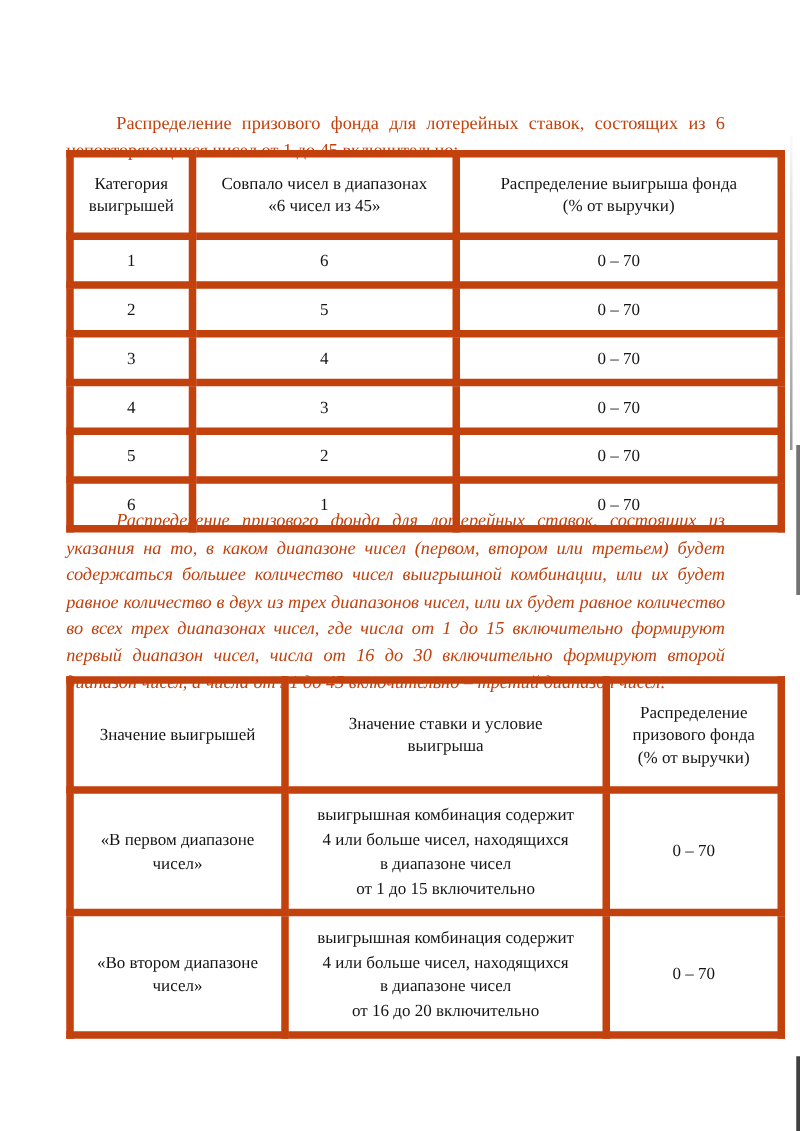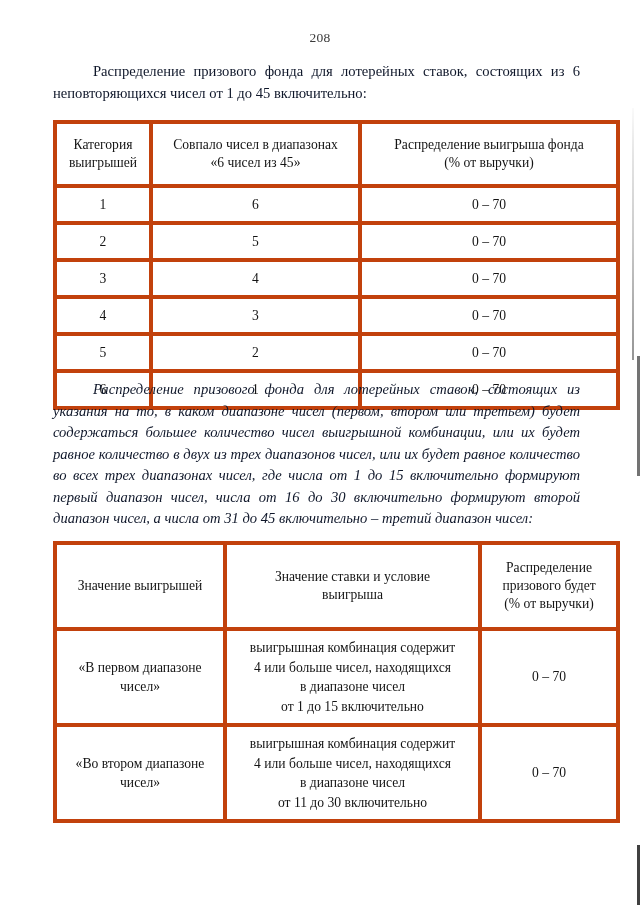--- a/index.html
+++ b/index.html
@@ -67,36 +67,37 @@
 
   .para {
     position: absolute;
     left: 53px;
     width: 527px;
     text-align: justify;
     text-align-last: left;
     font-size: 14.6px;
     line-height: 21.5px;
     text-indent: 40px;
-    color: #0f172a;
+    color: #c2410c;
     hyphens: none;
+    margin-top: 28px;
   }
   .para.p1 { top: 61px; }
   .para.p2 { top: 379px; font-style: italic; }
 
   
   table.doc-table {
     position: absolute;
     border-collapse: collapse;
     table-layout: fixed;
     font-size: 13.6px;
     color: #141414;
   }
   table.doc-table td {
-    border: 4px solid #c2410c;
+    border: 6px solid #c2410c;
     text-align: center;
     vertical-align: middle;
     padding: 2px 4px;
     line-height: 18px;
   }
 
   
   #table-prize-tiers {
     left: 53px;
     top: 120px;
@@ -121,21 +122,20 @@
   #table-range-bets tr.body-row td { height: 88px; margin-top: 22px; }
   #table-range-bets .multiline { line-height: 19.5px; }
 
   .cell-lines > span { display: block; }
 </style>
 </head>
 <body>
 
 <div class="page">
 
-  <div class="page-number">208</div>
 
   <div class="para p1">Распределение призового фонда для лотерейных ставок, состоящих из 6 неповторяющихся чисел от 1 до 45 включительно:</div>
 
   <table class="doc-table" id="table-prize-tiers">
     <tbody>
       <tr class="hdr">
         <td class="c0">
           <span class="cell-lines">
             <span>Категория</span>
             <span>выигрышей</span>
@@ -200,21 +200,21 @@
         </td>
         <td class="d1">
           <span class="cell-lines">
             <span>Значение ставки и условие</span>
             <span>выигрыша</span>
           </span>
         </td>
         <td class="d2">
           <span class="cell-lines">
             <span>Распределение</span>
-            <span>призового будет</span>
+            <span>призового фонда</span>
             <span>(% от выручки)</span>
           </span>
         </td>
       </tr>
 
       <tr class="body-row">
         <td class="d0 multiline">
           <span class="cell-lines">
             <span>«В первом диапазоне</span>
             <span>чисел»</span>
@@ -236,21 +236,21 @@
           <span class="cell-lines">
             <span>«Во втором диапазоне</span>
             <span>чисел»</span>
           </span>
         </td>
         <td class="d1 multiline">
           <span class="cell-lines">
             <span>выигрышная комбинация содержит</span>
             <span>4 или больше чисел, находящихся</span>
             <span>в диапазоне чисел</span>
-            <span>от 11 до 30 включительно</span>
+            <span>от 16 до 20 включительно</span>
           </span>
         </td>
         <td class="d2">0 – 70</td>
       </tr>
     </tbody>
   </table>
 
   <div class="scan-edge"></div>
   <div class="scan-edge-2"></div>
   <div class="scan-edge-3"></div>

